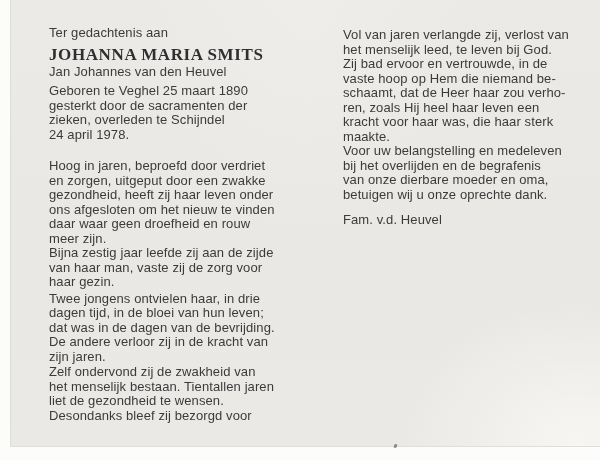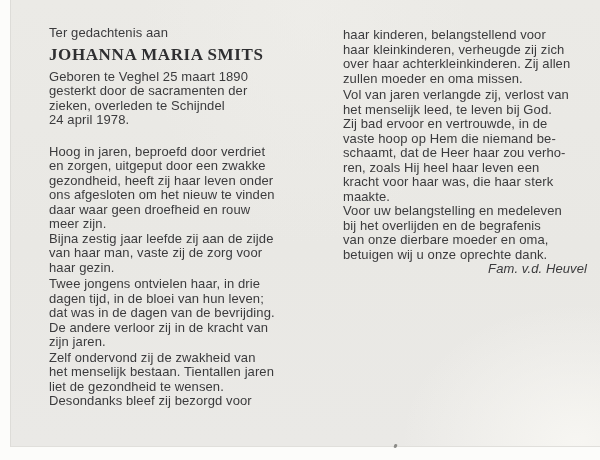--- a/index.html
+++ b/index.html
@@ -59,23 +59,23 @@
   .dates   { margin-top: 5px; }
   .para-1  { margin-top: 17px; }
   .para-2  { margin-top: 0; }
   .para-3  { margin-top: 2px; }
   .para-4  { margin-top: 1px; }
   .rpara-1 { margin-top: 2px; }
   .rpara-2 { margin-top: 2px; }
   .rpara-3 { margin-top: 2px; }
   .thanks  { }
   .signature {
-    text-align: right;
+    margin-top: 11px;
+    text-align: left;
     padding-right: 10px;
-    font-style: italic;
   }
   .speck {
     position: absolute;
     left: 394px;
     top: 444px;
     width: 3px;
     height: 4px;
     border-radius: 2px 1px 2px 1px;
     background: #8a8a86;
     transform: rotate(18deg);
@@ -83,20 +83,21 @@
 </style>
 </head>
 <body>
 
 <div class="scan">
   <div class="card">
 
     <div class="col left">
       <p class="dedication">Ter gedachtenis aan</p>
       <h1 class="name">JOHANNA MARIA SMITS</h1>
+      <p class="husband">Jan Johannes van den Heuvel</p>
       <p class="dates">Geboren te Veghel 25 maart 1890
 gesterkt door de sacramenten der
 zieken, overleden te Schijndel
 24 april 1978.</p>
       <p class="para-1">Hoog in jaren, beproefd door verdriet
 en zorgen, uitgeput door een zwakke
 gezondheid, heeft zij haar leven onder
 ons afgesloten om het nieuw te vinden
 daar waar geen droefheid en rouw
 meer zijn.</p>
@@ -108,24 +109,20 @@
 dat was in de dagen van de bevrijding.
 De andere verloor zij in de kracht van
 zijn jaren.</p>
       <p class="para-4">Zelf ondervond zij de zwakheid van
 het menselijk bestaan. Tientallen jaren
 liet de gezondheid te wensen.
 Desondanks bleef zij bezorgd voor</p>
     </div>
 
     <div class="col right">
-      <p class="rpara-1">haar kinderen, belangstellend voor
-haar kleinkinderen, verheugde zij zich
-over haar achterkleinkinderen. Zij allen
-zullen moeder en oma missen.</p>
       <p class="rpara-2">Vol van jaren verlangde zij, verlost van
 het menselijk leed, te leven bij God.
 Zij bad ervoor en vertrouwde, in de
 vaste hoop op Hem die niemand be-
 schaamt, dat de Heer haar zou verho-
 ren, zoals Hij heel haar leven een
 kracht voor haar was, die haar sterk
 maakte.</p>
       <p class="thanks">Voor uw belangstelling en medeleven
 bij het overlijden en de begrafenis

